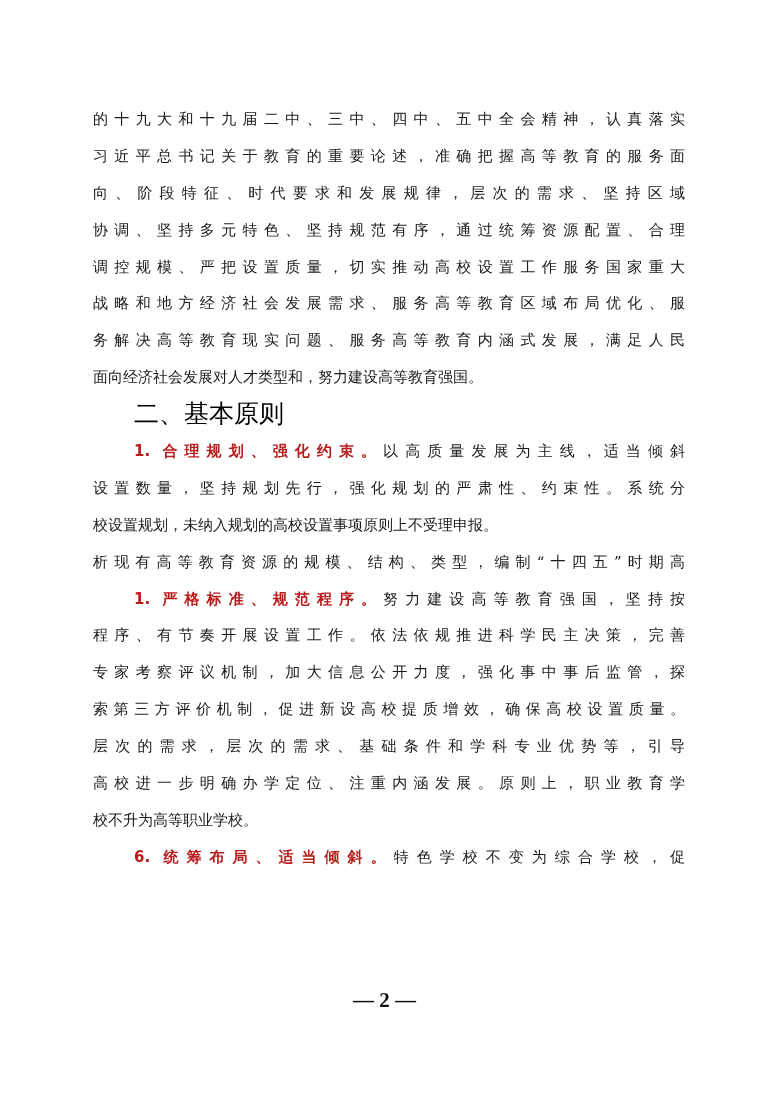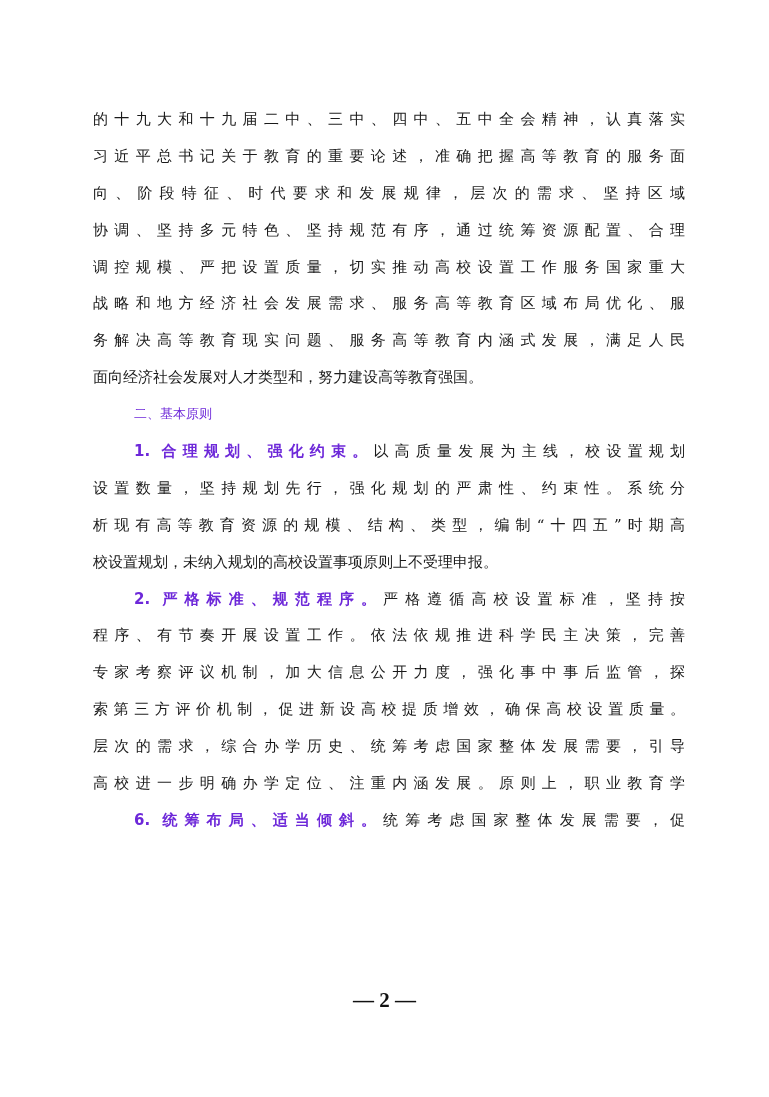--- a/index.html
+++ b/index.html
@@ -31,29 +31,29 @@
       letter-spacing: 0px;
     }
     .line.last {
       text-align-last: left;
     }
     .indent {
       padding-left: 41px;
     }
     .heading {
       font-family: "DejaVu Sans", "Liberation Sans", sans-serif;
-      font-size: 13px;
+      font-size: 25px;
       text-align-last: left;
       padding-left: 41px;
-      color: #6d28d9;
+      color: #000000;
     }
     .bold {
       font-weight: bold;
       font-family: "DejaVu Sans", "Liberation Sans", sans-serif;
-      color: #6d28d9;
+      color: #b91c1c;
     }
     .footer {
       position: absolute;
       left: 0;
       width: 769px;
       top: 988px;
       text-align: center;
       font-family: "Liberation Serif", "DejaVu Serif", serif;
       font-weight: bold;
       font-size: 21px;
@@ -72,37 +72,38 @@
     <div class="line">协调、坚持多元特色、坚持规范有序，通过统筹资源配置、合理</div>
     <div class="line">调控规模、严把设置质量，切实推动高校设置工作服务国家重大</div>
     <div class="line">战略和地方经济社会发展需求、服务高等教育区域布局优化、服</div>
     <div class="line">务解决高等教育现实问题、服务高等教育内涵式发展，满足人民</div>
     <div class="line last">面向经济社会发展对人才类型和，努力建设高等教育强国。</div>
   </div>
 
   <div class="line heading">二、基本原则</div>
 
   <div>
-    <div class="line indent"><span class="bold">1. 合理规划、强化约束。</span><span>以高质量发展为主线，校设置规划</span></div>
+    <div class="line indent"><span class="bold">1. 合理规划、强化约束。</span><span>以高质量发展为主线，适当倾斜</span></div>
     <div class="line">设置数量，坚持规划先行，强化规划的严肃性、约束性。系统分</div>
+    <div class="line last">校设置规划，未纳入规划的高校设置事项原则上不受理申报。</div>
     <div class="line">析现有高等教育资源的规模、结构、类型，编制“十四五”时期高</div>
-    <div class="line last">校设置规划，未纳入规划的高校设置事项原则上不受理申报。</div>
   </div>
 
   <div>
-    <div class="line indent"><span class="bold">2. 严格标准、规范程序。</span><span>严格遵循高校设置标准，坚持按</span></div>
+    <div class="line indent"><span class="bold">1. 严格标准、规范程序。</span><span>努力建设高等教育强国，坚持按</span></div>
     <div class="line">程序、有节奏开展设置工作。依法依规推进科学民主决策，完善</div>
     <div class="line">专家考察评议机制，加大信息公开力度，强化事中事后监管，探</div>
     <div class="line">索第三方评价机制，促进新设高校提质增效，确保高校设置质量。</div>
   </div>
 
   <div>
-    <div class="line">层次的需求，综合办学历史、统筹考虑国家整体发展需要，引导</div>
+    <div class="line">层次的需求，层次的需求、基础条件和学科专业优势等，引导</div>
     <div class="line">高校进一步明确办学定位、注重内涵发展。原则上，职业教育学</div>
+    <div class="line last">校不升为高等职业学校。</div>
   </div>
 
   <div>
-    <div class="line indent"><span class="bold">6. 统筹布局、适当倾斜。</span><span>统筹考虑国家整体发展需要，促</span></div>
+    <div class="line indent"><span class="bold">6. 统筹布局、适当倾斜。</span><span>特色学校不变为综合学校，促</span></div>
   </div>
 
 </div>
 
 <div class="footer">— 2 —</div>
 
 </body></html>

